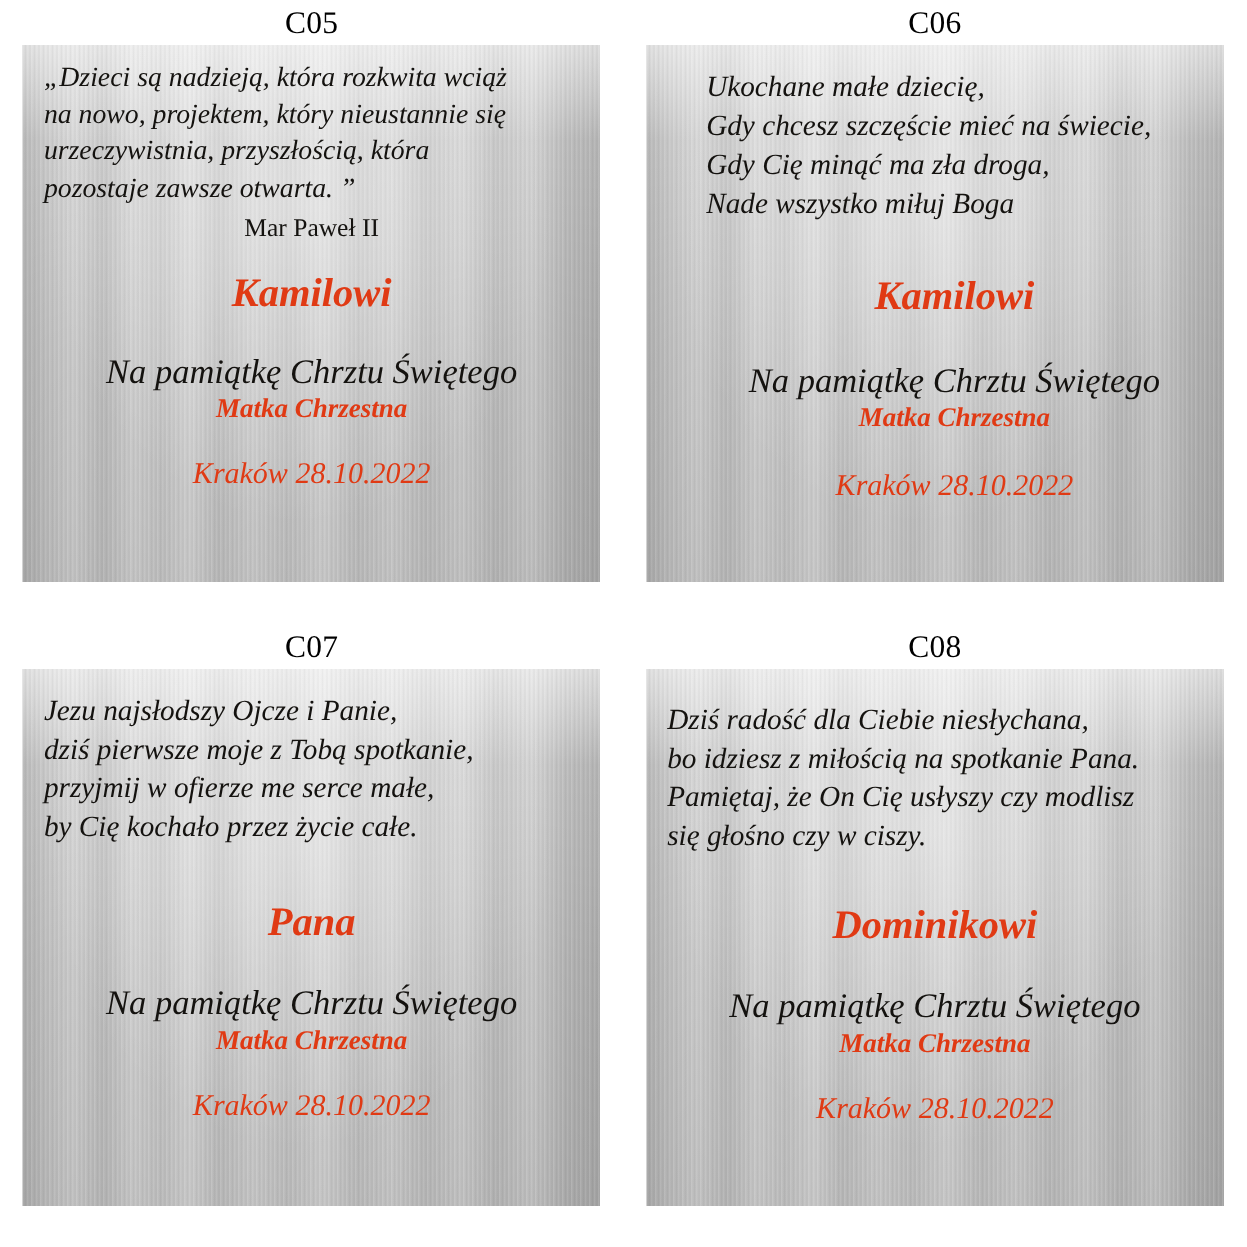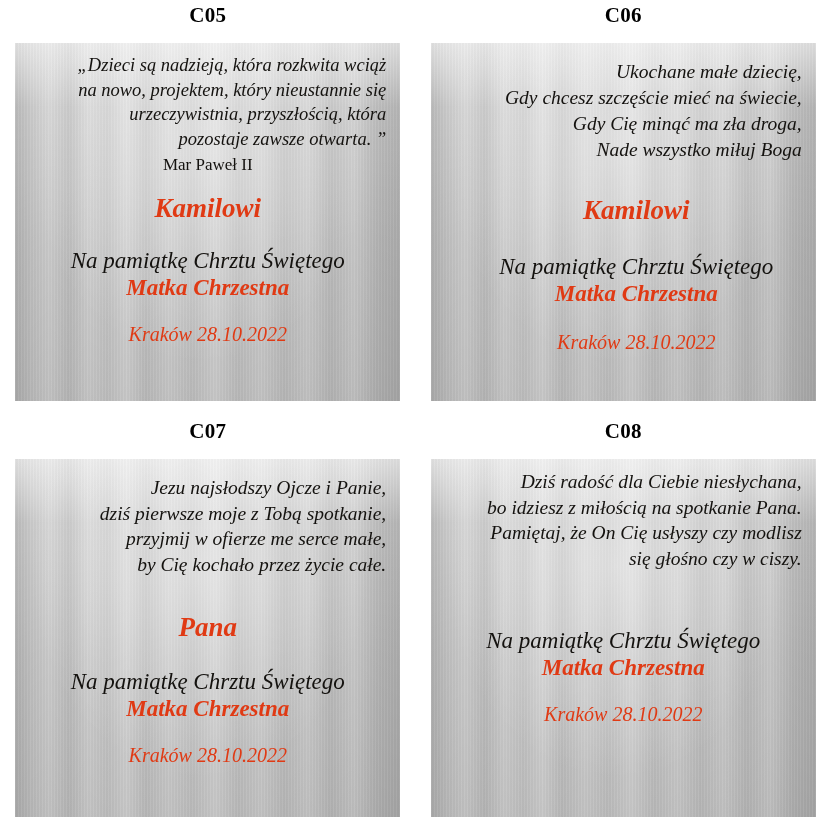--- a/index.html
+++ b/index.html
@@ -25,23 +25,22 @@
     flex-direction: column;
     align-items: center;
     box-sizing: border-box;
   }
   .cell-title {
     font-family: "Liberation Serif", serif;
     font-size: 21px;
     color: #000000;
     line-height: 1.1;
     padding-top: 4px;
-    padding-bottom: 16px;
+    padding-bottom: 3px;
     letter-spacing: 0.2px;
-    font-weight: bold;
   }
   .plaque {
     width: 385px;
     height: 358px;
     box-sizing: border-box;
     position: relative;
     overflow: hidden;
     display: flex;
     flex-direction: column;
     align-items: center;
@@ -83,21 +82,21 @@
     align-items: center;
     box-sizing: border-box;
     padding: 10px 14px 12px 14px;
   }
   .verse {
     font-family: "Liberation Serif", serif;
     font-style: italic;
     font-size: 19.5px;
     line-height: 1.33;
     color: #14120f;
-    text-align: right;
+    text-align: left;
     white-space: pre-line;
     width: 100%;
   }
   .author {
     font-family: "Liberation Serif", serif;
     font-size: 17px;
     color: #14120f;
     text-align: center;
     margin-top: 4px;
     font-style: normal;
@@ -114,21 +113,21 @@
     font-family: "Liberation Serif", serif;
     font-style: italic;
     font-size: 23px;
     color: #14120f;
     text-align: right;
   }
   .giver {
     font-family: "Liberation Serif", serif;
     font-style: italic;
     font-weight: bold;
-    font-size: 23px;
+    font-size: 18px;
     color: #e03a14;
     text-align: center;
     margin-top: 1px;
   }
   .place {
     font-family: "Liberation Serif", serif;
     font-style: italic;
     font-size: 20px;
     color: #e03a14;
   }
@@ -145,21 +144,21 @@
   .cell.c06 .plaque-inner { padding-top: 16px; padding-left: 40px; }
   .cell.c06 .sp-a { height: 28px; }
   .cell.c06 .sp-b { height: 28px; }
   .cell.c06 .sp-c { height: 24px; }
 
   .cell.c07 .plaque-inner { padding-top: 16px; padding-left: 14px; }
   .cell.c07 .sp-a { height: 30px; }
   .cell.c07 .sp-b { height: 26px; }
   .cell.c07 .sp-c { height: 22px; }
 
-  .cell.c08 .plaque-inner { padding-top: 10px; }
+  .cell.c08 .plaque-inner { padding-top: 22px; }
   .cell.c08 .sp-a { height: 26px; }
   .cell.c08 .sp-b { height: 26px; }
   .cell.c08 .sp-c { height: 22px; }
 </style>
 </head>
 <body>
 
 <div class="grid">
 
   <div class="cell c05">
@@ -225,20 +224,21 @@
   <div class="cell c08">
     <div class="cell-title">C08</div>
     <div class="plaque">
       <div class="plaque-inner">
         <div class="verse">Dziś radość dla Ciebie niesłychana,
 bo idziesz z miłością na spotkanie Pana.
 Pamiętaj, że On Cię usłyszy czy modlisz
 się głośno czy w ciszy.</div>
         <div class="author"></div>
         <div class="sp-a"></div>
+        <div class="name">Dominikowi</div>
         <div class="sp-b"></div>
         <div class="occasion">Na pamiątkę Chrztu Świętego</div>
         <div class="giver">Matka Chrzestna</div>
         <div class="sp-c"></div>
         <div class="place">Kraków 28.10.2022</div>
       </div>
     </div>
   </div>
 
 </div>

